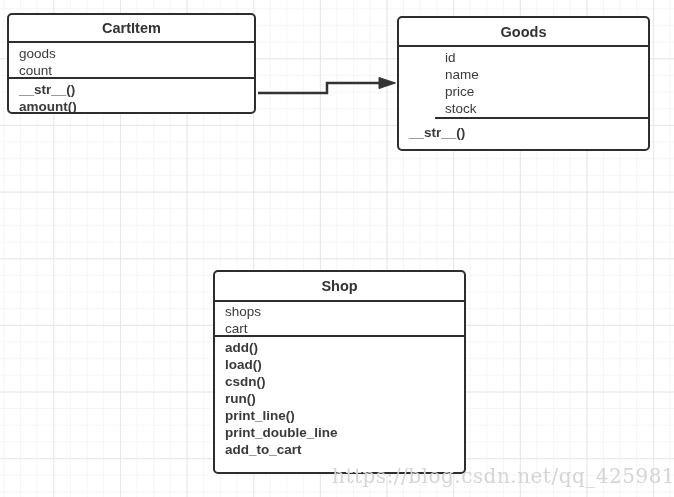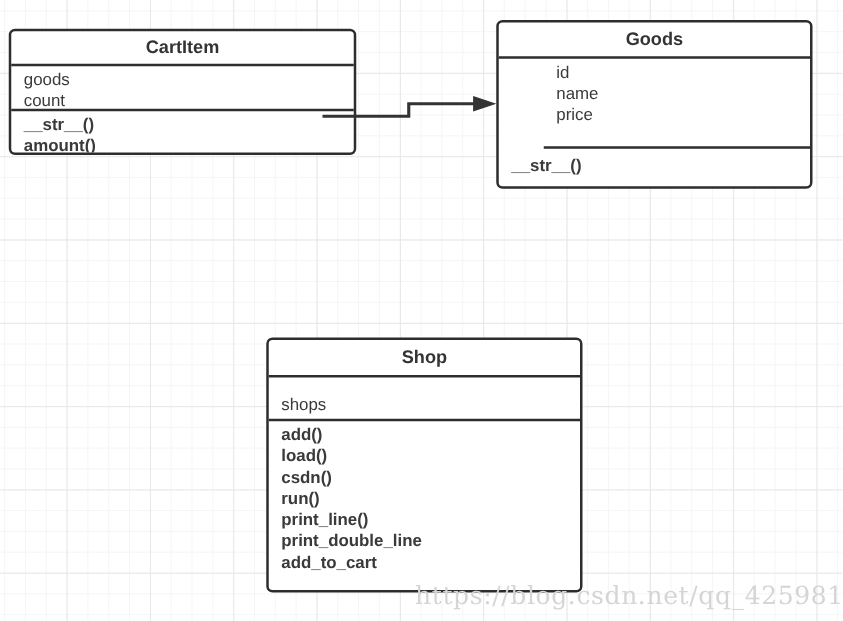--- a/index.html
+++ b/index.html
@@ -49,32 +49,32 @@
     overflow: hidden;
   }
   .uml-attrs {
     flex: 0 0 auto;
     border-bottom: 2.5px solid #2d2d2d;
   }
   .uml-methods {
     flex: 1 1 auto;
     font-weight: bold;
   }
-  #box-cartitem { left: 7px;   top: 23px;  width: 278px; height: 101px; }
+  #box-cartitem { left: 7px;   top: 13px;  width: 249px; height: 101px; }
   #box-cartitem .uml-title { height: 26px; }
   #box-cartitem .uml-attrs { height: 36px; box-sizing: border-box; }
 
   #box-goods { left: 397px; top: 16px;  width: 253px; height: 135px; }
   #box-goods .uml-title { height: 27px; }
   #box-goods .uml-attrs { height: 72px; box-sizing: border-box; margin-left: 36px; }
   #box-goods .uml-methods { padding-top: 5px; }
 
   #box-shop { left: 213px; top: 270px; width: 253px; height: 204px; }
   #box-shop .uml-title { height: 28px; }
-  #box-shop .uml-attrs { height: 35px; box-sizing: border-box; padding-top: 13px; }
+  #box-shop .uml-attrs { height: 35px; box-sizing: border-box; padding-top: 1px; }
 
   .edge-layer {
     position: absolute;
     left: 0; top: 0;
     width: 674px;
     height: 497px;
     pointer-events: none;
   }
   .watermark {
     position: absolute;
@@ -104,20 +104,21 @@
       <div>amount()</div>
     </div>
   </div>
 
   <div class="uml-class" id="box-goods">
     <div class="uml-title">Goods</div>
     <div class="uml-section uml-attrs">
       <div>id</div>
       <div>name</div>
       <div>price</div>
+      <div>stock</div>
     </div>
     <div class="uml-section uml-methods">
       <div>__str__()</div>
     </div>
   </div>
 
   <div class="uml-class" id="box-shop">
     <div class="uml-title">Shop</div>
     <div class="uml-section uml-attrs">
       <div>shops</div>

